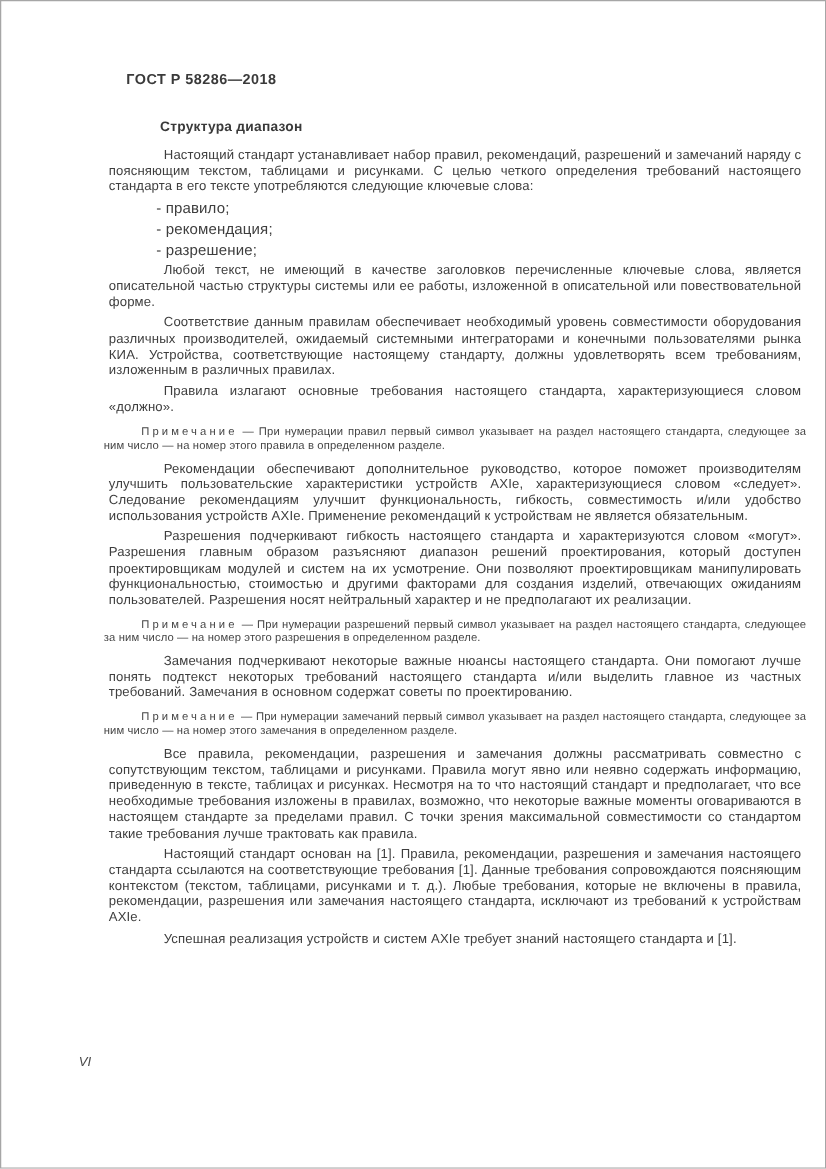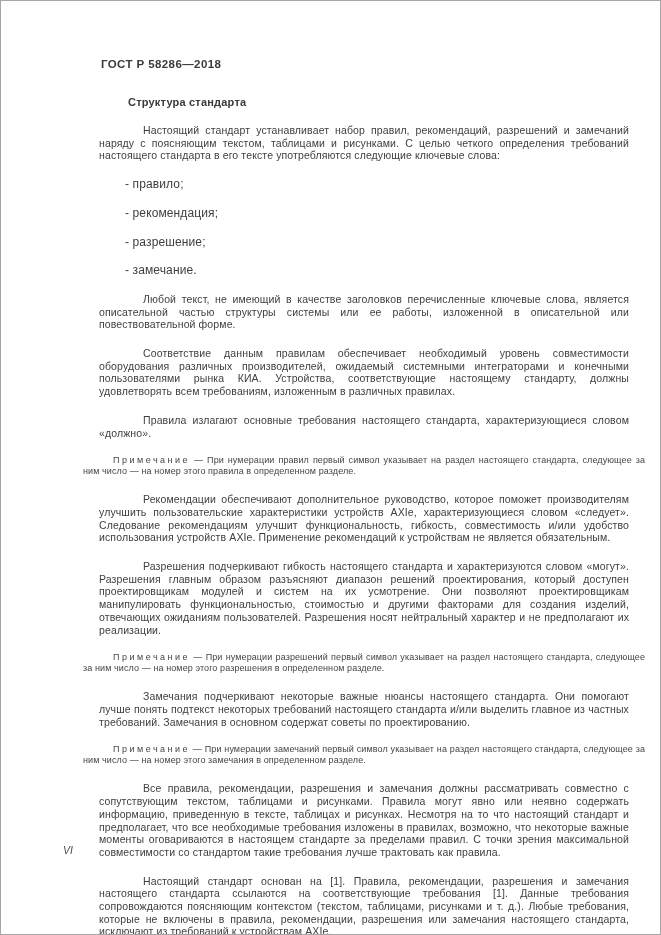--- a/index.html
+++ b/index.html
@@ -29,21 +29,21 @@
   .section-title {
     font-size: 11px;
     font-weight: 700;
     margin: 26px 0 0 45px;
     letter-spacing: 0.2px;
     color: #3a3a3a;
   }
   .doc-body {
     margin-top: 10px;
   }
-  .doc-body p { margin: 16px; }
+  .doc-body p { margin: 4px; }
   .para {
     font-size: 10.5px;
     line-height: 12.7px;
     letter-spacing: 0.12px;
     text-align: justify;
     text-indent: 44px;
   }
   .list-item {
     font-size: 12px;
     line-height: 12.7px;
@@ -70,28 +70,27 @@
     color: #4a4a4a;
     font-style: italic;
   }
 </style>
 </head>
 <body>
 
 <div class="page">
   <div class="doc-header">ГОСТ Р 58286—2018</div>
 
-  <div class="section-title">Структура стандарта</div>
+  <div class="section-title">Структура диапазон</div>
 
   <div class="doc-body">
       <p class="para">Настоящий стандарт устанавливает набор правил, рекомендаций, разрешений и замечаний наряду с поясняющим текстом, таблицами и рисунками. С целью четкого определения требований настоящего стандарта в его тексте употребляются следующие ключевые слова:</p>
       <p class="list-item">- правило;</p>
       <p class="list-item">- рекомендация;</p>
       <p class="list-item">- разрешение;</p>
-      <p class="list-item">- замечание.</p>
       <p class="para">Любой текст, не имеющий в качестве заголовков перечисленные ключевые слова, является описательной частью структуры системы или ее работы, изложенной в описательной или повествовательной форме.</p>
       <p class="para">Соответствие данным правилам обеспечивает необходимый уровень совместимости оборудования различных производителей, ожидаемый системными интеграторами и конечными пользователями рынка КИА. Устройства, соответствующие настоящему стандарту, должны удовлетворять всем требованиям, изложенным в различных правилах.</p>
       <p class="para">Правила излагают основные требования настоящего стандарта, характеризующиеся словом «должно».</p>
       <p class="note"><span class="note-label">Примечание</span> — При нумерации правил первый символ указывает на раздел настоящего стандарта, следующее за ним число — на номер этого правила в определенном разделе.</p>
       <p class="para">Рекомендации обеспечивают дополнительное руководство, которое поможет производителям улучшить пользовательские характеристики устройств AXIe, характеризующиеся словом «следует». Следование рекомендациям улучшит функциональность, гибкость, совместимость и/или удобство использования устройств AXIe. Применение рекомендаций к устройствам не является обязательным.</p>
       <p class="para">Разрешения подчеркивают гибкость настоящего стандарта и характеризуются словом «могут». Разрешения главным образом разъясняют диапазон решений проектирования, который доступен проектировщикам модулей и систем на их усмотрение. Они позволяют проектировщикам манипулировать функциональностью, стоимостью и другими факторами для создания изделий, отвечающих ожиданиям пользователей. Разрешения носят нейтральный характер и не предполагают их реализации.</p>
       <p class="note"><span class="note-label">Примечание</span> — При нумерации разрешений первый символ указывает на раздел настоящего стандарта, следующее за ним число — на номер этого разрешения в определенном разделе.</p>
       <p class="para">Замечания подчеркивают некоторые важные нюансы настоящего стандарта. Они помогают лучше понять подтекст некоторых требований настоящего стандарта и/или выделить главное из частных требований. Замечания в основном содержат советы по проектированию.</p>
       <p class="note"><span class="note-label">Примечание</span> — При нумерации замечаний первый символ указывает на раздел настоящего стандарта, следующее за ним число — на номер этого замечания в определенном разделе.</p>
       <p class="para">Все правила, рекомендации, разрешения и замечания должны рассматривать совместно с сопутствующим текстом, таблицами и рисунками. Правила могут явно или неявно содержать информацию, приведенную в тексте, таблицах и рисунках. Несмотря на то что настоящий стандарт и предполагает, что все необходимые требования изложены в правилах, возможно, что некоторые важные моменты оговариваются в настоящем стандарте за пределами правил. С точки зрения максимальной совместимости со стандартом такие требования лучше трактовать как правила.</p>

